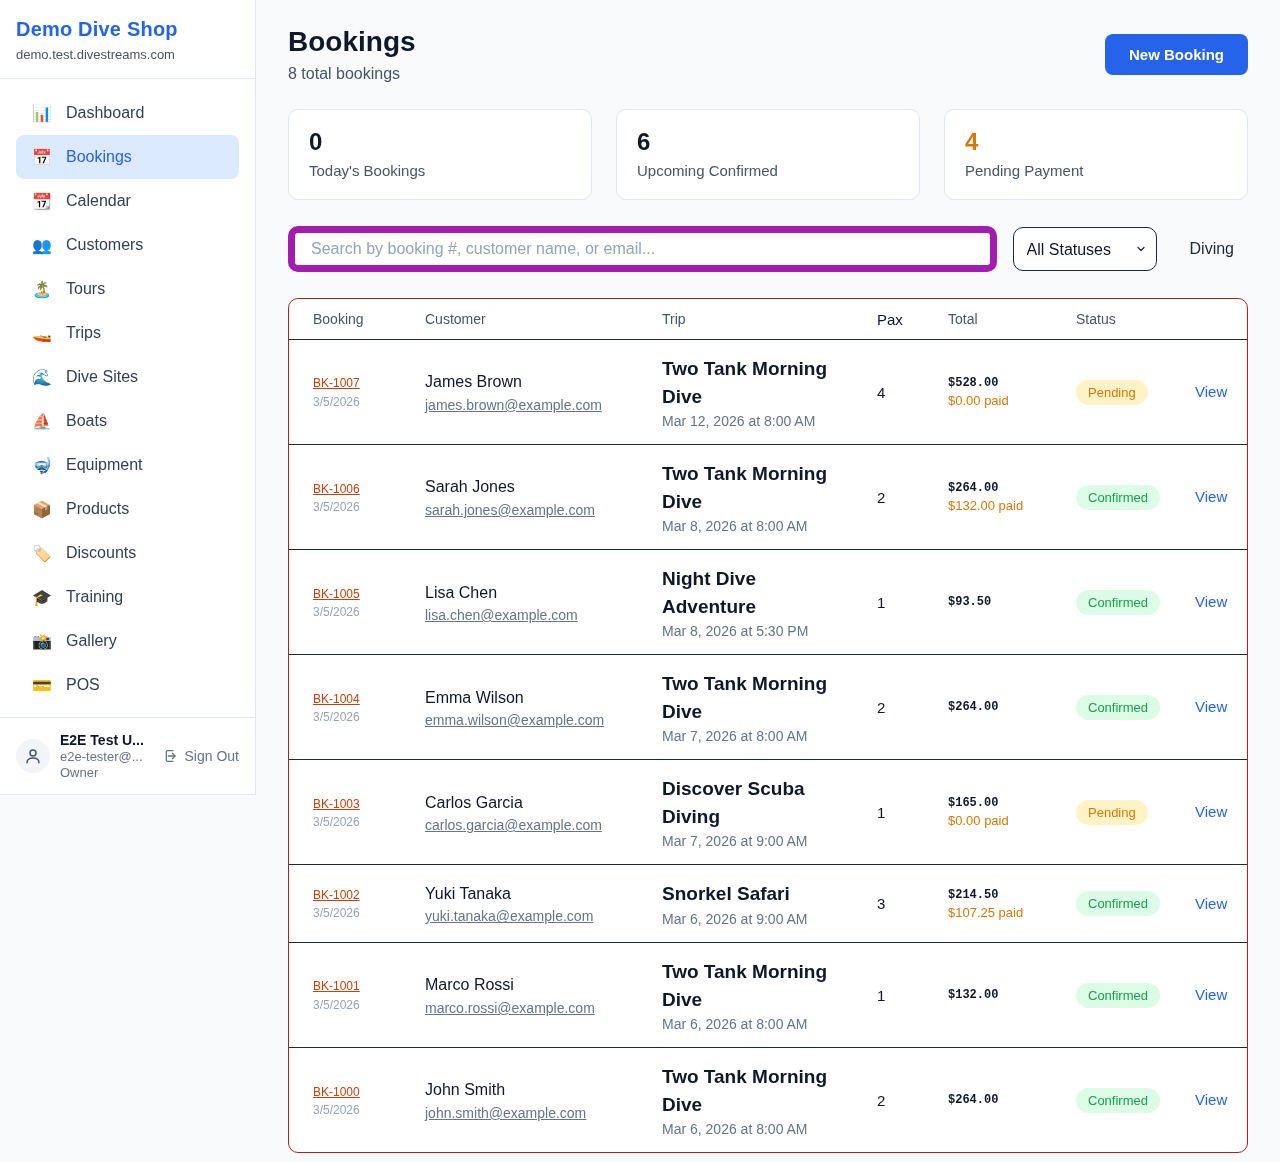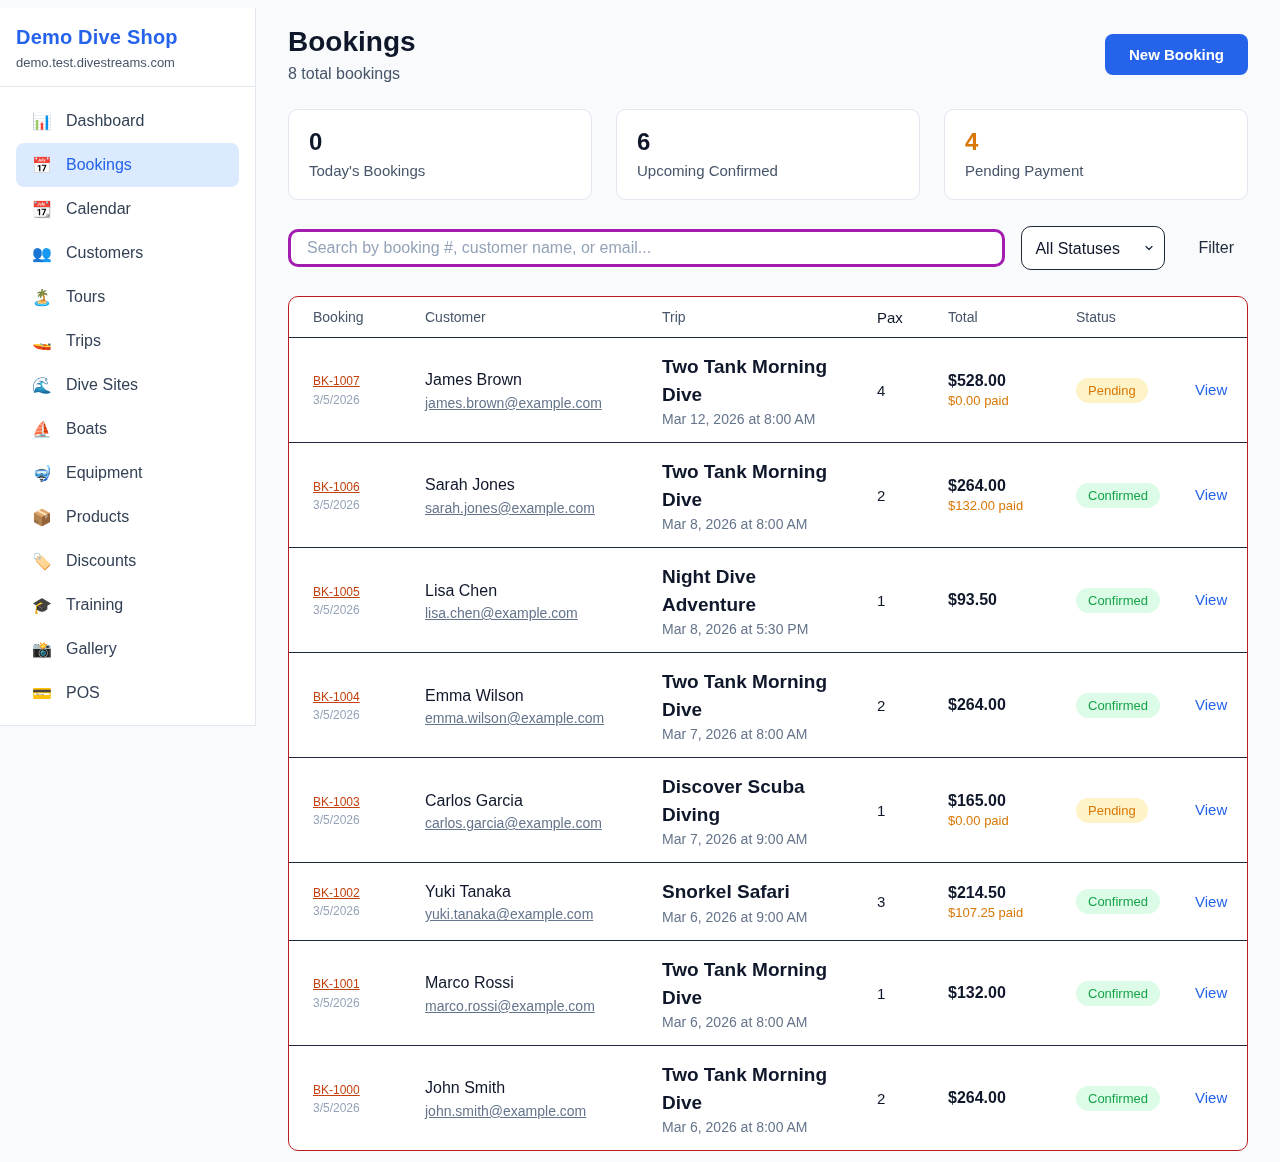--- a/index.html
+++ b/index.html
@@ -6,21 +6,21 @@
   html, body { width: 1280px; height: 1162px; overflow: hidden; }
   body {
     font-family: "Liberation Sans", sans-serif;
     background: #f8fafc;
     color: #0f172a;
     position: relative;
   }
 
   
   .sidebar {
-    position: absolute; left: 0; top: 8px; width: 256px;
+    position: absolute; left: 0; top: 0; width: 256px;
     background: #ffffff;
     border-right: 1px solid #e2e8f0;
     border-bottom: 1px solid #e2e8f0;
   }
   .sidebar-header { padding: 18px 16px 16px; border-bottom: 1px solid #e2e8f0; }
   .shop-name { color: #2563eb; font-size: 20px; font-weight: bold; letter-spacing: .2px; }
   .shop-domain { color: #475569; font-size: 13px; margin-top: 6px; }
   .nav { padding: 12px 16px 10px; }
   .nav-item {
     display: flex; align-items: center; gap: 13px;
@@ -60,21 +60,21 @@
   .stat-card {
     background: #fff; border: 1px solid #e2e8f0; border-radius: 10px;
     padding: 18px 20px 20px;
   }
   .stat-value { font-size: 24px; font-weight: bold; color: #0f172a; }
   .stat-value.orange { color: #d97706; }
   .stat-label { font-size: 15px; color: #475569; margin-top: 6px; }
 
   .filter-row { display: flex; align-items: center; margin-top: 26px; }
   .search-input {
-    flex: 1; height: 32px; border: 3px solid #a21caf; border-radius: 10px;
+    flex: 1; height: 32px; border: 7px solid #a21caf; border-radius: 10px;
     padding: 16px 16px; font-family: inherit; font-size: 16px; color: #0f172a;
     background: #fff; outline: none;
   }
   .search-input::placeholder { color: #94a3b8; }
   .select-wrap {
     position: relative; width: 144px; height: 44px; margin-left: 16px;
     border: 1px solid #1e293b; border-radius: 10px; background: #fff;
   }
   .select-wrap select {
     -webkit-appearance: none; appearance: none;
@@ -104,21 +104,21 @@
   .booking-id { color: #c2410c; font-size: 12px; font-weight: 500; line-height: 1.35; cursor: pointer; text-decoration: underline; }
   .booking-date { font-size: 12px; color: #94a3b8; margin-top: 3px; }
   .c-customer { padding-right: 24px; }
   .customer-name { font-size: 16px; color: #0f172a; line-height: 1.4; }
   .customer-email { font-size: 14px; color: #64748b; margin-top: 3px; text-decoration: underline; }
   .c-trip { padding-right: 35px; }
   .trip-name { font-size: 19px; font-weight: bold; color: #0f172a; line-height: 1.45; }
   .trip-date { font-size: 14px; color: #64748b; margin-top: 3px; }
   .c-pax { font-size: 15px; color: #0f172a; }
   .c-total { padding-right: 24px; }
-  .total-amount { font-size: 16px; font-weight: bold; color: #0f172a; }
+  .total-amount { font-size: 12px; font-weight: bold; color: #0f172a; font-family: Liberation Mono, monospace; }
   .total-paid { font-size: 13px; color: #d97706; margin-top: 3px; }
   .badge {
     display: inline-block; font-size: 13px; padding: 5px 12px; border-radius: 999px;
   }
   .badge.pending { background: #fef3c7; color: #d97706; }
   .badge.confirmed { background: #dcfce7; color: #16a34a; }
   .view-link { color: #2563eb; font-size: 15px; font-weight: 500; cursor: pointer; }
 </style>
 </head>
 <body>
@@ -179,20 +179,41 @@
       </div>
       <div class="nav-item">
         <span class="nav-icon">📸</span>
         <span>Gallery</span>
       </div>
       <div class="nav-item">
         <span class="nav-icon">💳</span>
         <span>POS</span>
       </div>
     </nav>
+  <div class="user-section">
+    <div class="avatar">
+      <svg width="18" height="18" viewBox="0 0 24 24" fill="none" stroke="#475569" stroke-width="2" stroke-linecap="round">
+        <circle cx="12" cy="8" r="4"></circle>
+        <path d="M4 21c0-4 3.6-6.5 8-6.5s8 2.5 8 6.5"></path>
+      </svg>
+    </div>
+    <div class="user-info">
+      <div class="user-name">E2E Test U...</div>
+      <div class="user-email">e2e-tester@...</div>
+      <div class="user-role">Owner</div>
+    </div>
+    <div class="signout">
+      <svg width="16" height="16" viewBox="0 0 24 24" fill="none" stroke="#64748b" stroke-width="2" stroke-linecap="round" stroke-linejoin="round">
+        <path d="M15 4H7a2 2 0 0 0-2 2v12a2 2 0 0 0 2 2h8"></path>
+        <polyline points="14 8 18 12 14 16"></polyline>
+        <line x1="8" y1="12" x2="18" y2="12"></line>
+      </svg>
+      <span>Sign Out</span>
+    </div>
+  </div>
 </aside>
 
 <main class="main">
 
   <div class="title-row">
     <div>
       <h1 class="page-title">Bookings</h1>
       <div class="page-subtitle">8 total bookings</div>
     </div>
     <button class="btn-primary">New Booking</button>
@@ -216,21 +237,21 @@
   <div class="filter-row">
     <input class="search-input" type="text" placeholder="Search by booking #, customer name, or email..." style="">
     <div class="select-wrap">
       <select>
         <option>All Statuses</option>
       </select>
       <svg class="select-chevron" width="12" height="12" viewBox="0 0 24 24" fill="none" stroke="#1e293b" stroke-width="2.5" stroke-linecap="round" stroke-linejoin="round">
         <polyline points="6 9 12 15 18 9"></polyline>
       </svg>
     </div>
-    <span class="filter-label">Filter</span>
+    <span class="filter-label">Diving</span>
   </div>
 
   <div class="table-card">
     <div class="tgrid thead">
         <div class="th c-booking">Booking</div>
         <div class="th c-customer">Customer</div>
         <div class="th c-trip">Trip</div>
         <div class="th c-pax">Pax</div>
         <div class="th c-total">Total</div>
         <div class="th c-status">Status</div>

